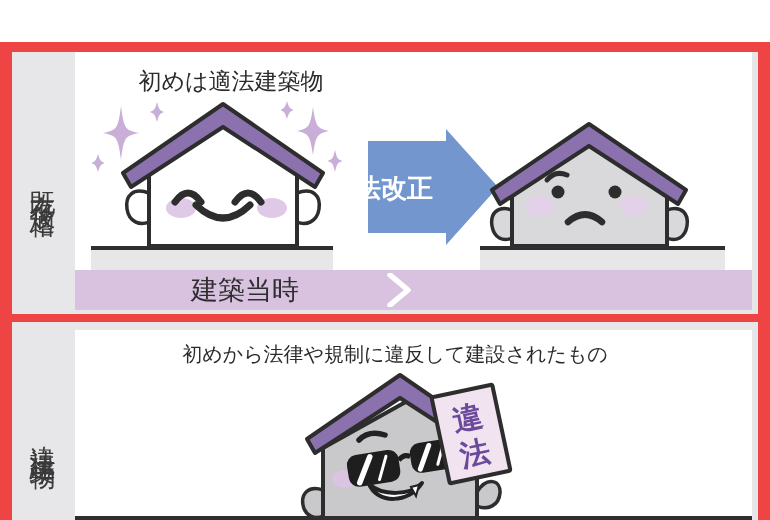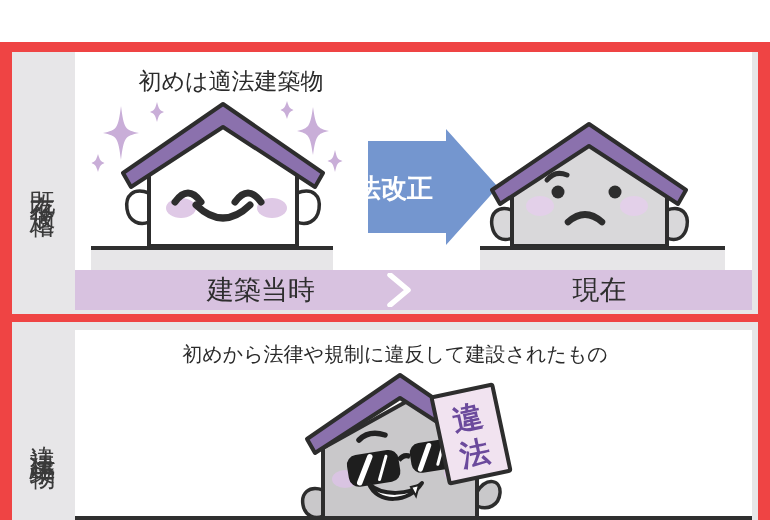--- a/index.html
+++ b/index.html
@@ -20,21 +20,21 @@
   .caption{color:#2b2b2b;text-align:center;white-space:nowrap;}
   #cap1{left:85px;top:24px;width:292px;font-size:23px;}
   #cap2{left:424px;top:31px;width:332px;font-size:17px;}
   #cap3{left:75px;top:299px;width:640px;font-size:20px;font-family:Liberation Mono, monospace;}
   .platform{background:#e7e6e8;border-top:4px solid #2f2f2f;}
   #platform-left{left:91px;top:204px;width:242px;height:24px;}
   #platform-right{left:480px;top:204px;width:245px;height:24px;}
   #ground-line{left:75px;top:474px;width:677px;height:5px;background:#2f2f2f;}
   #timeline-bar{left:75px;top:228px;width:677px;height:40px;background:#d8c2e0;}
   .bar-label{position:absolute;top:0;height:40px;display:flex;align-items:center;
-    justify-content:center;font-size:27px;color:#2e2e2e;padding-left:16px;}
+    justify-content:center;font-size:27px;color:#2e2e2e;}
   #bar-left{left:0;width:340px;}
   #bar-right{left:340px;width:337px;}
   #bar-chevron{position:absolute;left:312px;top:3px;}
   #arrow-box{left:352px;top:85px;width:132px;height:122px;padding-left:16px;}
   #arrow-label{position:absolute;left:0;top:0;width:84px;height:122px;display:flex;
     align-items:center;justify-content:center;font-size:26px;font-weight:bold;color:#ffffff;}
   svg text{font-family:"Liberation Sans","DejaVu Sans",sans-serif;}
   #house1{left:85px;top:55px;}
   #house2{left:470px;top:80px;}
   #house3{left:295px;top:330px;}
@@ -91,21 +91,20 @@
   </svg>
 
   <div class="abs platform" id="platform-left"></div>
   <div class="abs platform" id="platform-right"></div>
 
   <div class="abs" id="timeline-bar">
     <span class="bar-label" id="bar-left">建築当時</span>
     <svg id="bar-chevron" width="26" height="34" viewBox="0 0 26 34">
       <polyline points="3,2 21,17 3,32" fill="none" stroke="#ffffff" stroke-width="5.5" stroke-linecap="round" stroke-linejoin="round"></polyline>
     </svg>
-    <span class="bar-label" id="bar-right">現在</span>
   </div>
 
   <div class="abs block" id="block2"></div>
   <div class="abs panel" id="panel2"></div>
   <div class="abs side-label" id="label2">違法建築物</div>
   <div class="abs caption" id="cap3">初めから法律や規制に違反して建設されたもの</div>
 
   <svg class="abs" id="house3" width="235" height="150" viewBox="0 0 235 150">
     <path d="M28,118 C13,113 6,122 8,133 C10,144 20,148 28,144 Z" fill="#c9c8ca" stroke="#2d2d2d" stroke-width="3.5"></path>
     <path d="M182,120 C192,104 206,108 205,121 C204,133 193,139 182,134 Z" fill="#c9c8ca" stroke="#2d2d2d" stroke-width="3.5"></path>

